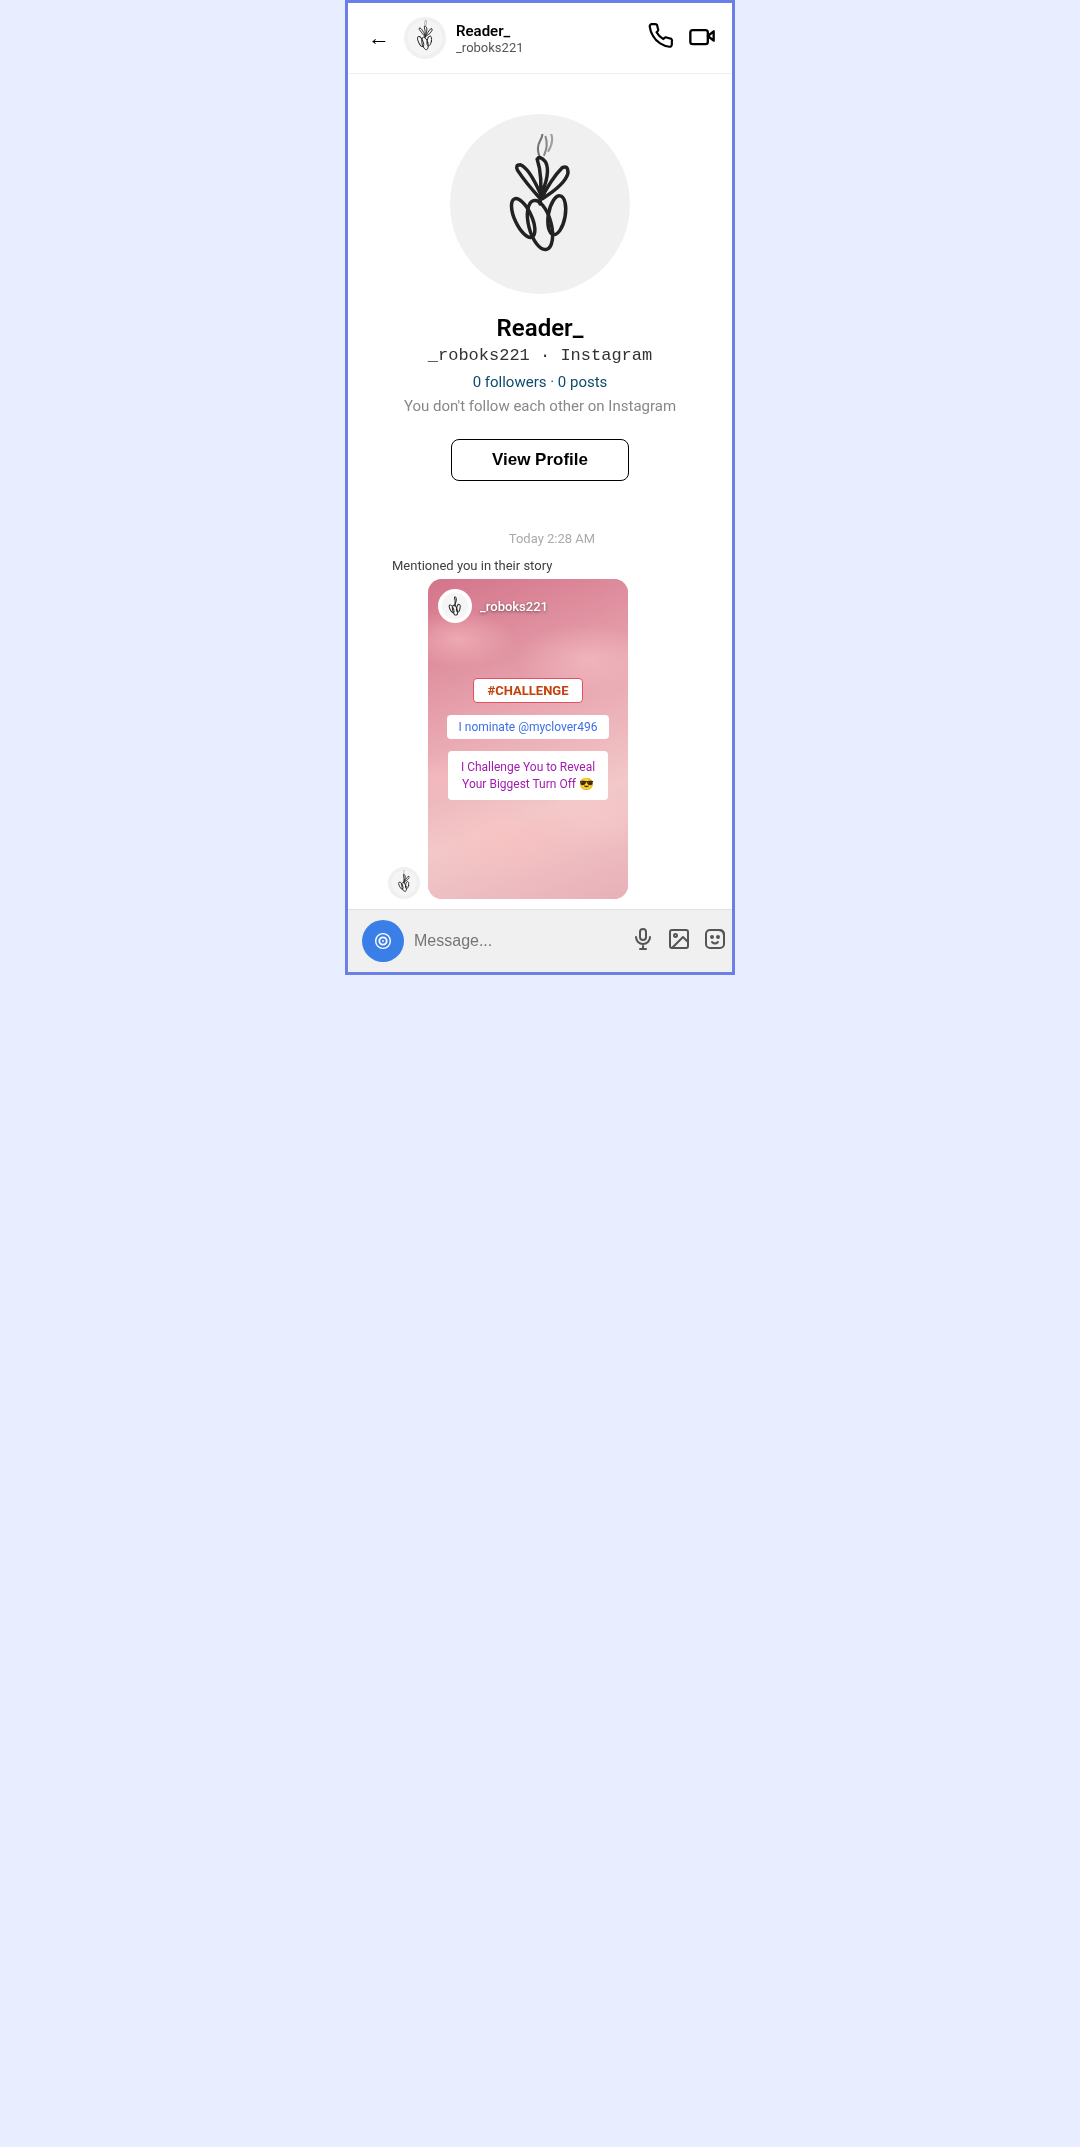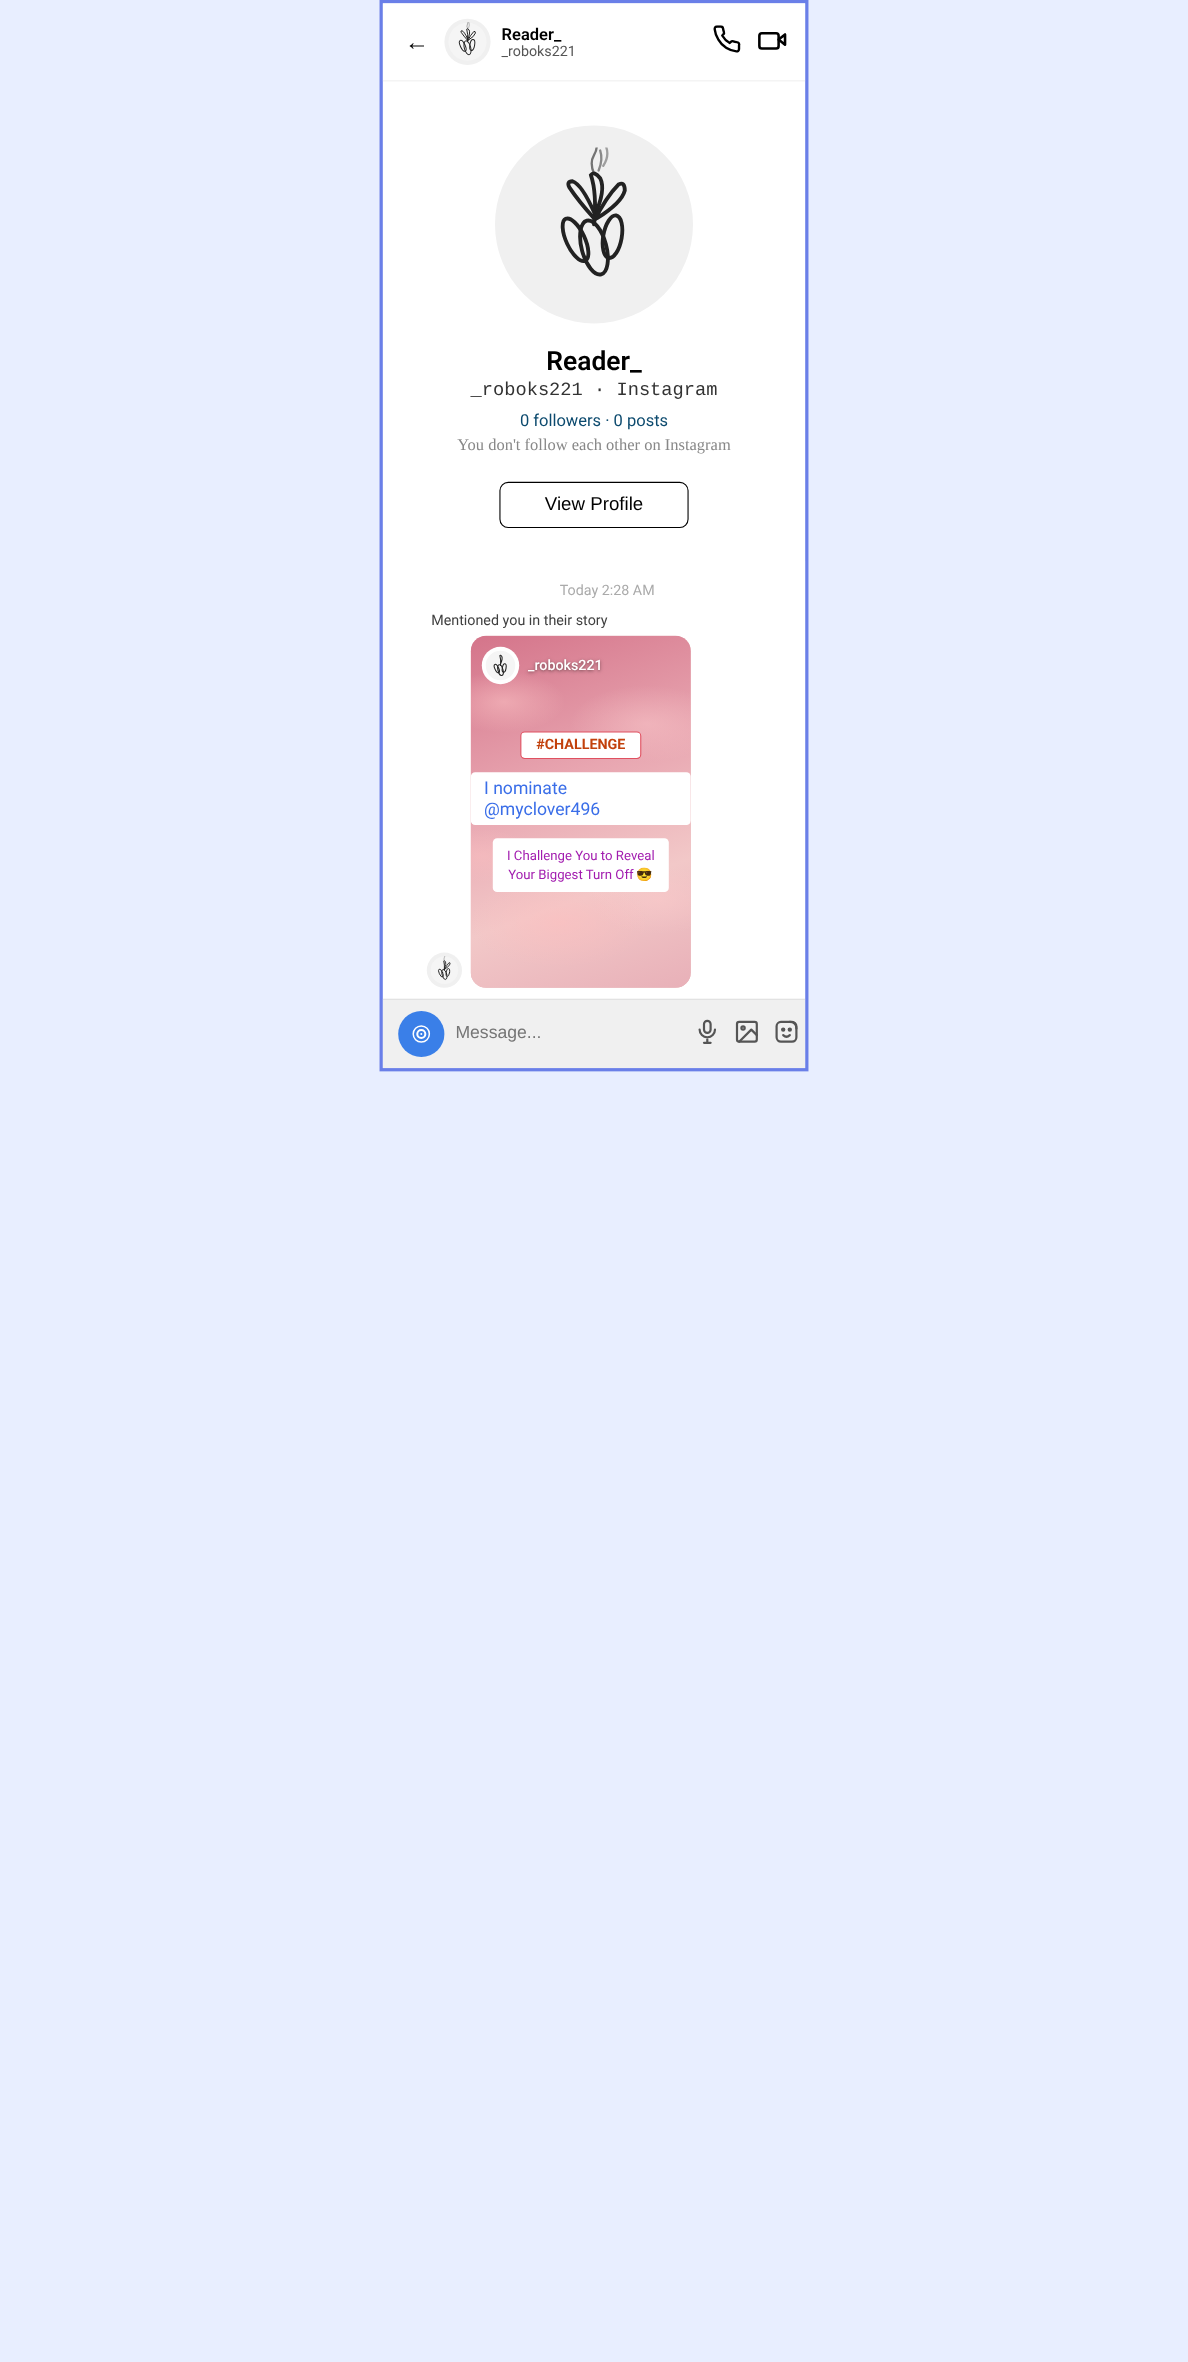--- a/index.html
+++ b/index.html
@@ -114,29 +114,28 @@
     }
     .profile-stats {
       font-size: 15px;
       color: #0c4a6e;
       margin-bottom: 6px;
     }
     .profile-follow-status {
       font-size: 15px;
       color: #888;
       margin-bottom: 24px;
-      font-family: Liberation Serif, serif;
     }
     .view-profile-btn {
       border: 1.5px solid #000;
       background: #fff;
       padding: 10px 40px;
       border-radius: 8px;
       font-size: 17px;
-      font-weight: 400;
+      font-weight: 700;
       cursor: pointer;
       color: #000;
     }
 
     
     .chat-area {
       flex: 1;
       padding: 0 16px 10px;
       overflow-y: auto;
       background: #fff;
@@ -223,21 +222,21 @@
       font-size: 13px;
       font-weight: 700;
       color: #c2410c;
       border-radius: 4px;
       z-index: 1;
     }
     .nominate-box {
       background: #fff;
       padding: 5px 12px;
       border-radius: 4px;
-      font-size: 16px;
+      font-size: 12px;
       color: #000;
       z-index: 1;
     }
     .nominate-box span {
       color: #3a6ee8;
     }
     .challenge-text {
       background: #fff;
       padding: 8px 12px;
       border-radius: 4px;

